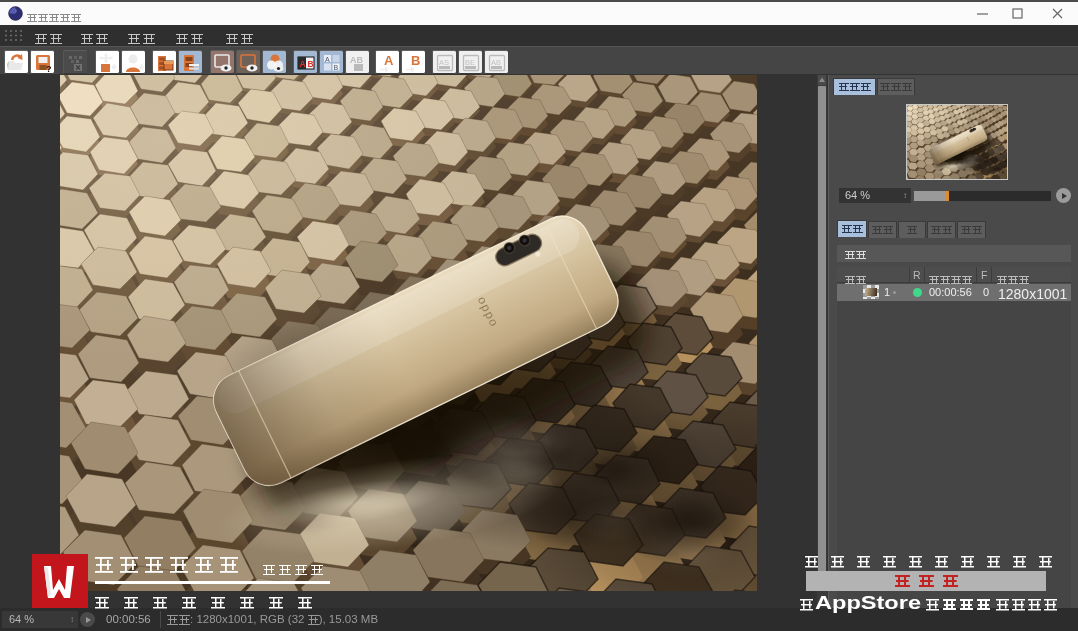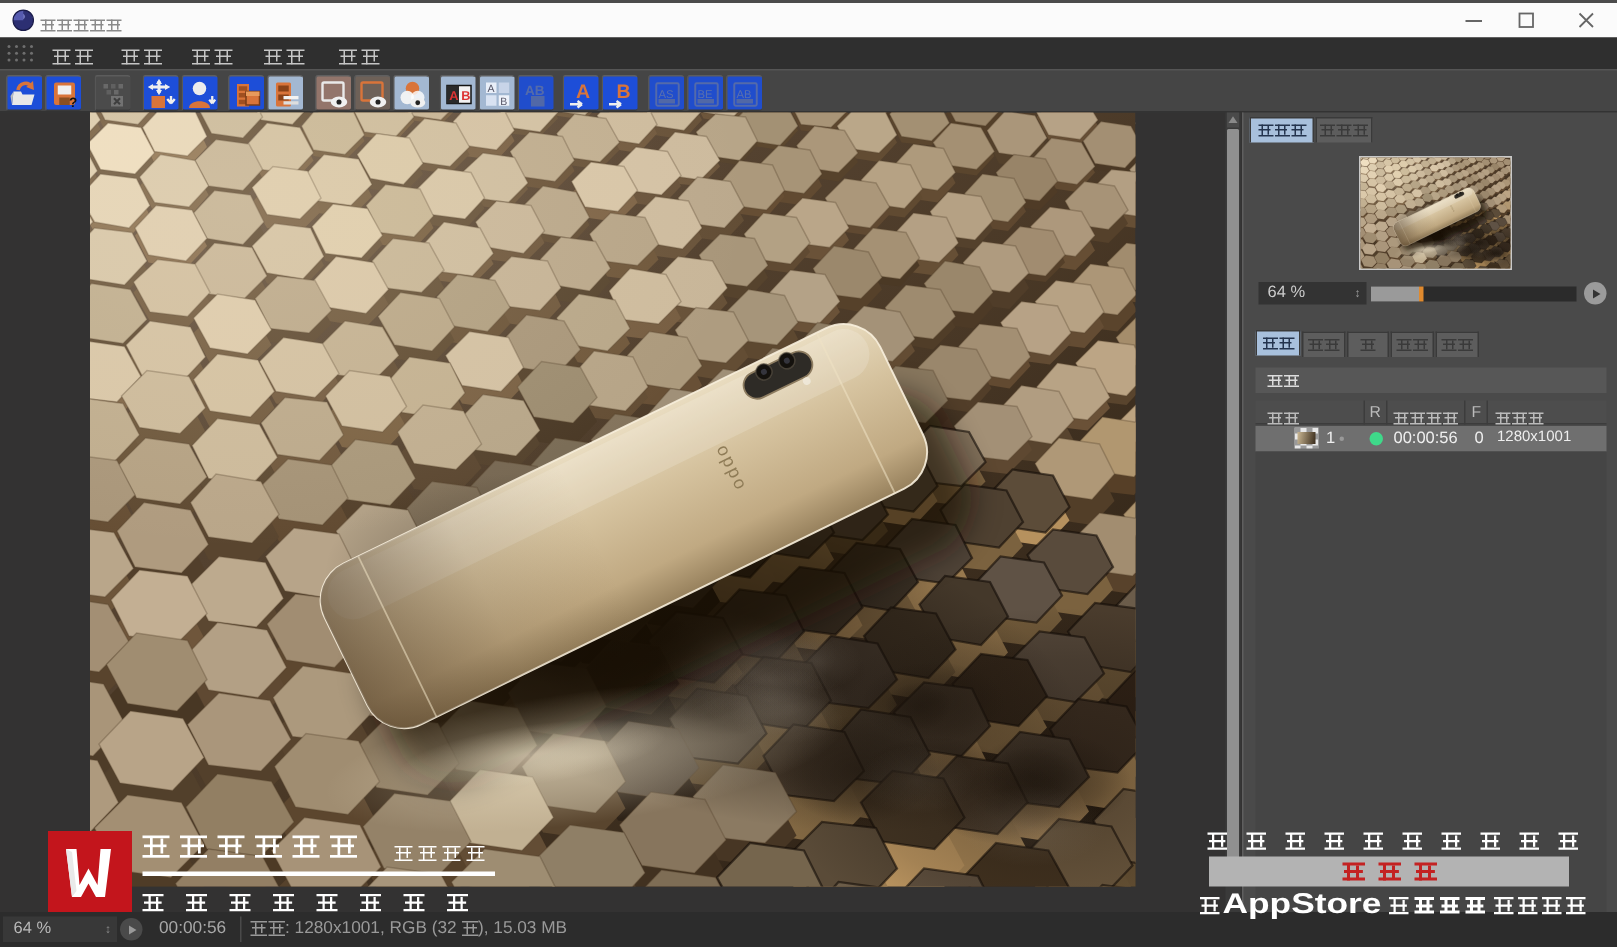--- a/index.html
+++ b/index.html
@@ -2,21 +2,21 @@
 <html><head><meta charset="utf-8"><style>
 *{margin:0;padding:0;box-sizing:border-box}
 html,body{width:1078px;height:631px;overflow:hidden;background:#2e2e2e;
 font-family:"Liberation Sans",sans-serif;-webkit-font-smoothing:antialiased}
 .abs{position:absolute}
 .hz{display:inline-block;vertical-align:middle;background-repeat:no-repeat;
 background-image:linear-gradient(var(--c),var(--c)),linear-gradient(var(--c),var(--c)),
 linear-gradient(var(--c),var(--c)),linear-gradient(var(--c),var(--c)),linear-gradient(var(--c),var(--c));
 background-size:100% var(--t),84% var(--t),100% var(--t),var(--t) 74%,var(--t) 58%;
 background-position:50% 10%,50% 50%,50% 92%,30% 56%,74% 50%;}
-.tbtn{position:absolute;top:3px;width:24px;height:24px;background:#1d4ed8;border-radius:2px;
+.tbtn{position:absolute;top:3px;width:24px;height:24px;background:#ffffff;border-radius:2px;
 border-top:1px solid #5f5f5f;border-left:1px solid #585858;border-bottom:1px solid #3a3a3a}
 .tbtn svg{position:absolute;left:1px;top:1px}
 .tab{position:absolute;height:17px;background:#5d5d5d;border:1px solid #3a3a3a;border-bottom:0;
 display:flex;align-items:center;justify-content:center}
 .tab.sel{background:#a8c0dc}
 </style></head><body>
 
 <div class="abs" style="left:0;top:0;width:1078px;height:25px;background:#fbfbfb;border-top:2px solid #4b4b4b">
  <svg class="abs" style="left:8px;top:4px" width="15" height="15" viewBox="0 0 15 15">
    <circle cx="7.5" cy="7.5" r="6.8" fill="#2c2f72"></circle>
@@ -1625,21 +1625,21 @@
    <div class="abs" style="left:154px;top:0;width:1px;height:16px;background:#3c3c3c"></div>
  </div>
  <div class="abs" style="left:8px;top:209px;width:234px;height:17px;background:#6f6f6f">
    <div class="abs" style="left:26px;top:1px;width:16px;height:14px;background:repeating-conic-gradient(#e8e8e8 0 25%,#9a9a9a 0 50%) 0 0/8px 8px"></div>
    <div class="abs" style="left:28px;top:4px;width:12px;height:8px;background:linear-gradient(100deg,#cbb894,#3a2c1c)"></div>
    <span class="abs" style="left:47px;top:2px;color:#eee;font-size:11px">1</span>
    <div class="abs" style="left:56px;top:7px;width:3px;height:3px;border-radius:50%;background:#999"></div>
    <div class="abs" style="left:76px;top:4px;width:9px;height:9px;border-radius:50%;background:#3fd98a"></div>
    <span class="abs" style="left:92px;top:2px;color:#eee;font-size:11px">00:00:56</span>
    <span class="abs" style="left:146px;top:2px;color:#eee;font-size:11px">0</span>
-   <span class="abs" style="left:161px;top:2px;color:#eee;font-size:10px">1280x1001</span>
+   <span class="abs" style="left:161px;top:2px;color:#eee;font-size:14px">1280x1001</span>
  </div>
  <div class="abs" style="left:8px;top:226px;width:234px;height:307px;background:#454545"></div>
 </div>
 
 <div class="abs" style="left:0;top:608px;width:1078px;height:23px;background:#2c2c2c">
  <div class="abs" style="left:2px;top:3px;width:76px;height:17px;background:#383838;color:#b9b9b9;font-size:11px;line-height:17px;padding-left:7px">64 %<span style="position:absolute;right:4px;color:#888;font-size:8px">↕</span></div>
  <div class="abs" style="left:80px;top:4px;width:15px;height:15px;border-radius:50%;background:#4a4a4a"></div>
  <svg class="abs" style="left:84px;top:8px" width="8" height="8">
       <path d="M2 1 L7 4 L2 7 Z" fill="#999"></path>
     </svg>

